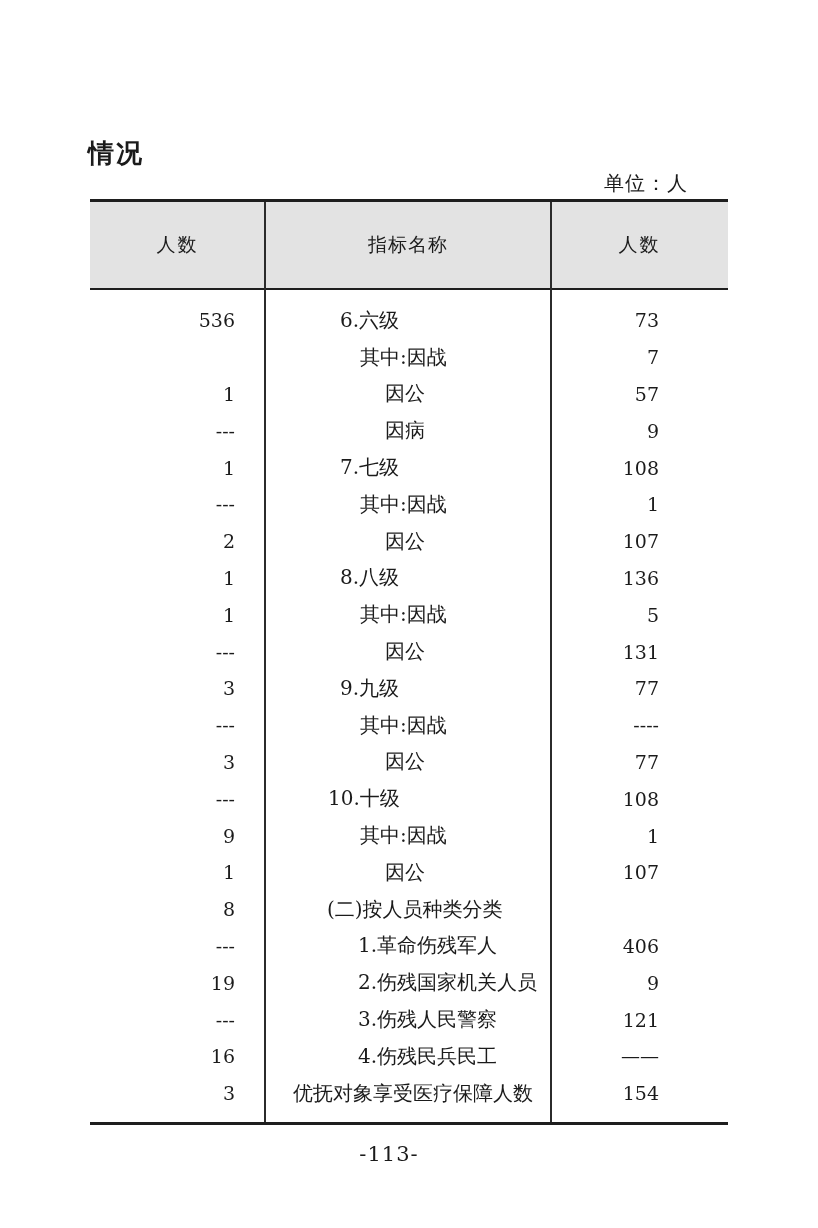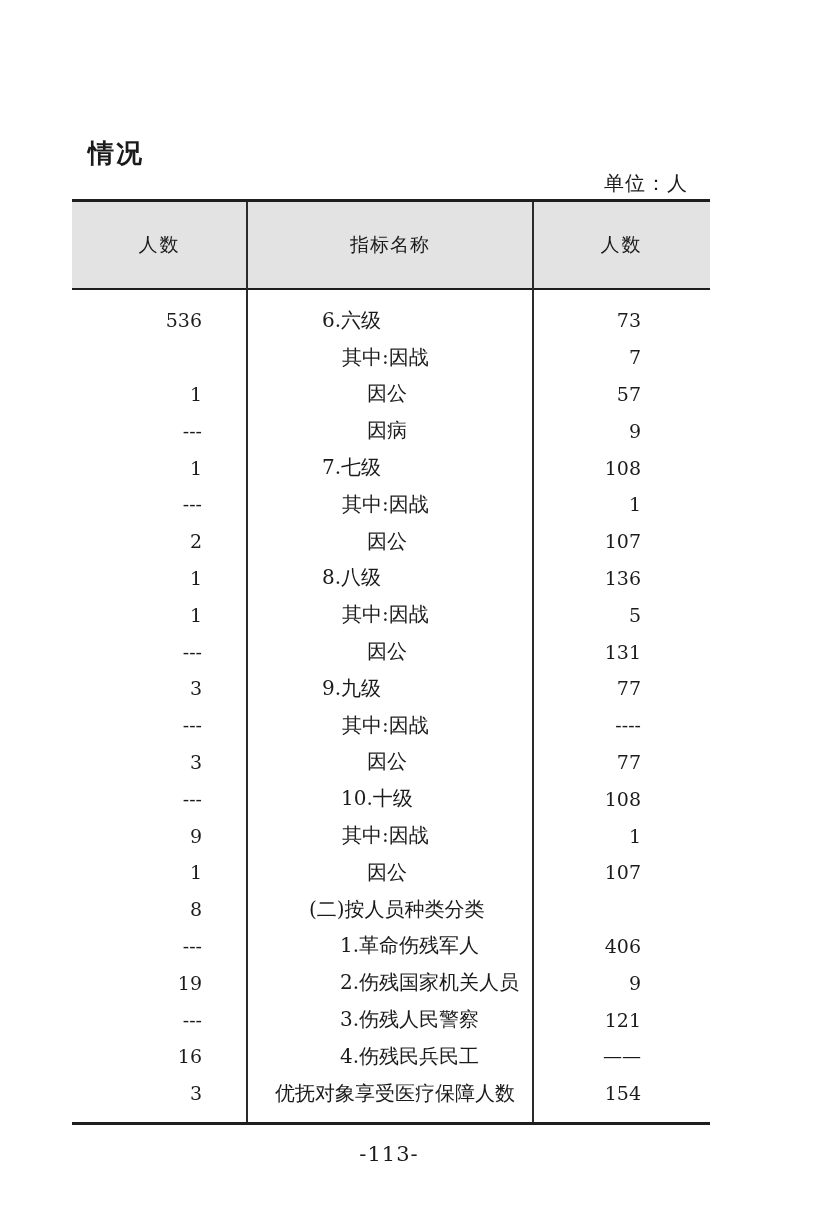--- a/index.html
+++ b/index.html
@@ -14,47 +14,47 @@
   }
   .doc-title{
     position:absolute;left:88px;top:112px;
     font-size:26px;font-weight:700;letter-spacing:2px;
   }
   .unit-label{
     position:absolute;top:146px;right:90px;
     font-size:20px;letter-spacing:1px;
   }
   .stat-table{
-    position:absolute;left:72px;top:175px;width:638px;
+    position:absolute;left:90px;top:175px;width:638px;
     border-top:3px solid #1e1e1e;
     border-bottom:3px solid #1e1e1e;
     box-sizing:border-box;
   }
   .vline{position:absolute;top:0;bottom:0;width:2px;background:#2b2b2b;}
   .vline.v1{left:174px;}
   .vline.v2{left:460px;}
   .thead{
     display:flex;align-items:center;
     height:86px;background:#e3e3e3;
     border-bottom:2px solid #1e1e1e;
     font-size:19px;letter-spacing:2px;
   }
   .hcell{text-align:center;box-sizing:border-box;}
   .hcell.c1{width:175px;}
   .hcell.c2{width:286px;letter-spacing:1px;}
   .hcell.c3{width:177px;}
   .tbody{padding:12px 0 10px;}
   .tr{display:flex;align-items:center;height:36.8px;font-size:19px;}
   .td{box-sizing:border-box;white-space:nowrap;}
-  .col-left{width:175px;text-align:right;padding-right:45px;}
+  .col-left{width:175px;text-align:right;padding-right:30px;}
   .col-mid{width:286px;text-align:left;font-size:20px;}
   .col-right{width:177px;text-align:right;padding-right:69px;}
   
   .ind-num1{padding-left:75px;}
-  .ind-num2{padding-left:94px;}
+  .ind-num2{padding-left:63px;}
   .ind-sub1{padding-left:95px;}
   .ind-sub2{padding-left:120px;}
   .ind-section{padding-left:62px;}
   .ind-item{padding-left:93px;}
   .ind-flush{padding-left:28px;}
   .page-number{
     position:absolute;left:0;right:0;top:1118px;
     text-align:center;font-size:21px;letter-spacing:1px;
   }
 </style>

